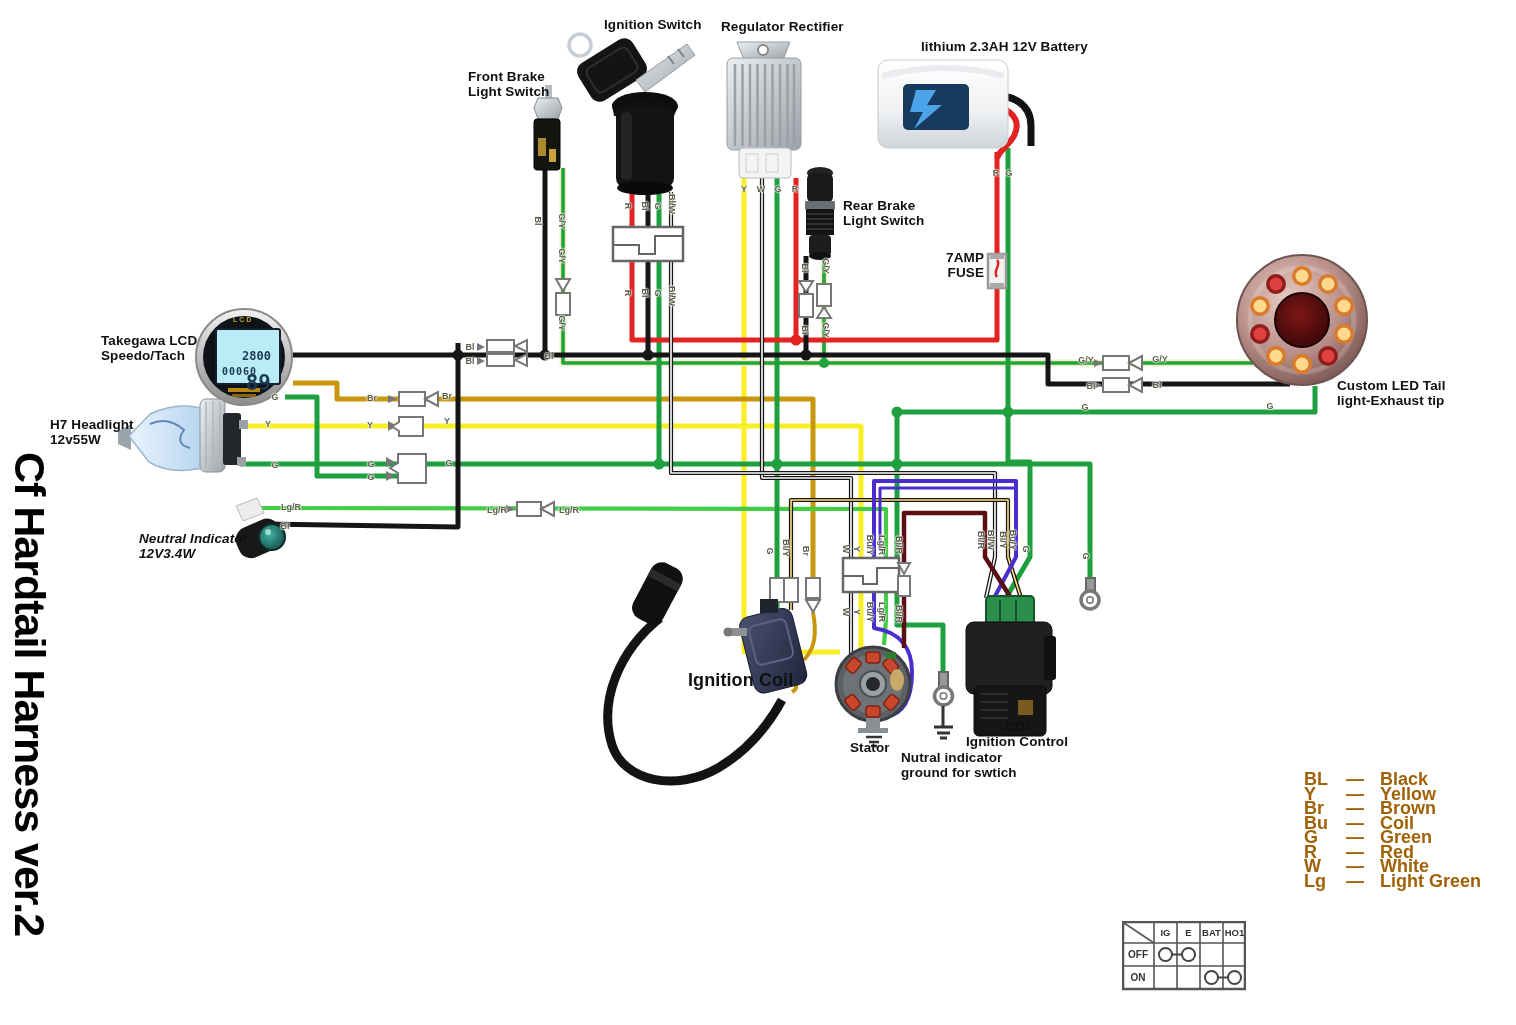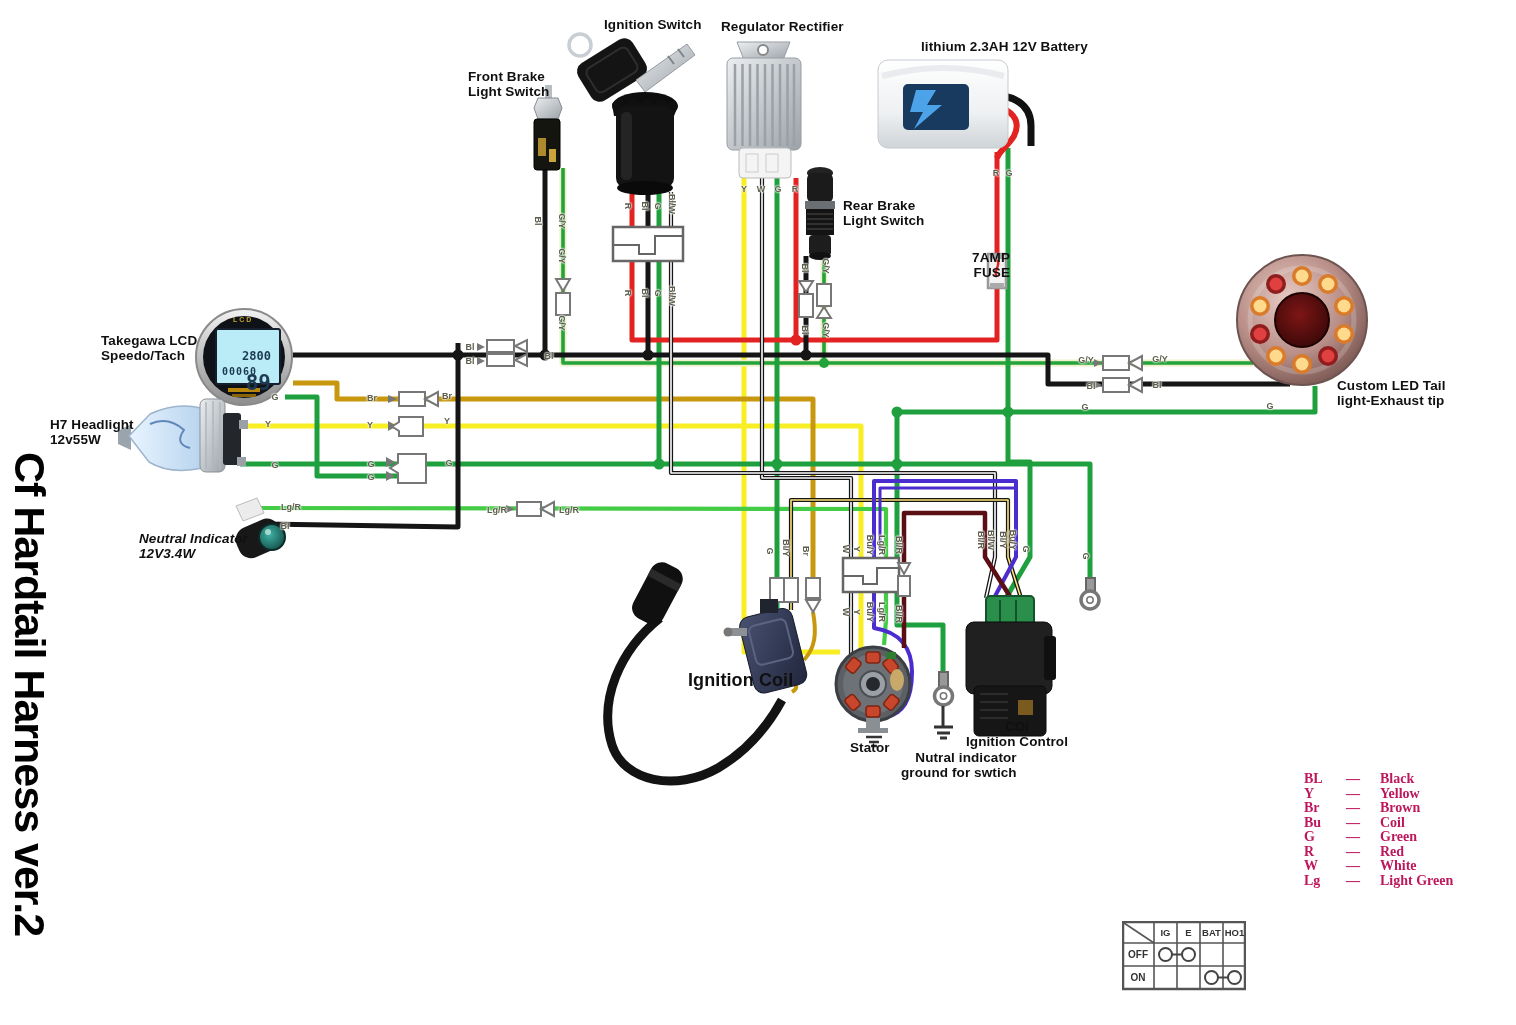--- a/index.html
+++ b/index.html
@@ -23,21 +23,21 @@
   
   .lcd{position:absolute;left:215px;top:328px;width:62px;height:53px;background:#b9ecf6;
       border:2px solid #15202e;border-radius:3px;font-family:"DejaVu Sans Mono",monospace;
       color:#1d3a52;}
   .lcd .speed{position:absolute;right:8px;top:-3px;font-size:21px;font-weight:bold;margin-top:44px;}
   .lcd .rpm{position:absolute;right:8px;top:19px;font-size:12px;font-weight:bold;}
   .lcd .odo{position:absolute;left:5px;top:36px;font-size:10px;font-weight:bold;letter-spacing:1px;text-align:right;}
   .lcdbrand{position:absolute;left:233px;top:316px;font-size:7px;font-weight:bold;color:#c9a227;
       letter-spacing:2px;}
   
-  .legend{position:absolute;left:1304px;top:772px;font-size:14px;font-weight:bold;color:#be185d;font-family:Liberation Serif, serif;}
+  .legend{position:absolute;left:1304px;top:772px;font-size:18px;font-weight:bold;color:#a16207;}
   .lg-row{height:14.5px;line-height:14.5px;}
   .lg-code{display:inline-block;width:42px;}
   .lg-dash{display:inline-block;width:34px;}
   
   .swtable{position:absolute;left:1122px;top:921px;width:144px;}
   .swtable .swtitle{text-align:center;font-size:13px;font-weight:bold;color:#111;margin-bottom:3px;}
 </style>
 </head>
 <body>
 
@@ -371,35 +371,35 @@
 </svg>
 
 <div id="labels">
       <div class="cl" style="left: 604px; top: 18px;">Ignition Switch</div>
       <div class="cl" style="left: 468px; top: 70px;">Front Brake
 Light Switch</div>
       <div class="cl" style="left: 721px; top: 20px;">Regulator Rectifier</div>
       <div class="cl" style="left: 877px; top: 40px; padding-left: 44px;">lithium 2.3AH 12V Battery</div>
       <div class="cl" style="left: 843px; top: 199px;">Rear Brake
 Light Switch</div>
-      <div class="cl right" style="left: 984px; top: 251px; margin-left: 26px;">7AMP
+      <div class="cl right" style="left: 984px; top: 251px;">7AMP
 FUSE</div>
       <div class="cl" style="left: 101px; top: 334px;">Takegawa LCD
 Speedo/Tach</div>
       <div class="cl" style="left: 50px; top: 418px;">H7 Headlight
 12v55W</div>
       <div class="cl" style="left: 139px; top: 532px; font-style: italic;">Neutral Indicator
 12V3.4W</div>
       <div class="cl" style="left: 1337px; top: 379px;">Custom LED Tail
 light-Exhaust tip</div>
       <div class="cl big" style="left: 688px; top: 671px;">Ignition Coil</div>
       <div class="cl" style="left: 850px; top: 741px;">Stator</div>
       <div class="cl center" style="left: 1017px; top: 720px;">CDI
 Ignition Control</div>
-      <div class="cl" style="left: 901px; top: 751px; text-align: right;">Nutral indicator
+      <div class="cl" style="left: 901px; top: 751px;">Nutral indicator
 ground for swtich</div>
       <span class="wl r" style="left: 538px; top: 221px;">Bl</span>
       <span class="wl r" style="left: 562px; top: 221px;">G/Y</span>
       <span class="wl r" style="left: 562px; top: 256px;">G/Y</span>
       <span class="wl r" style="left: 562px; top: 323px;">G/Y</span>
       <span class="wl r" style="left: 628px; top: 206px;">R</span>
       <span class="wl r" style="left: 645px; top: 206px;">Bl</span>
       <span class="wl r" style="left: 658px; top: 206px;">G</span>
       <span class="wl r" style="left: 672px; top: 204px;">Bl/W</span>
       <span class="wl r" style="left: 628px; top: 293px;">R</span>

